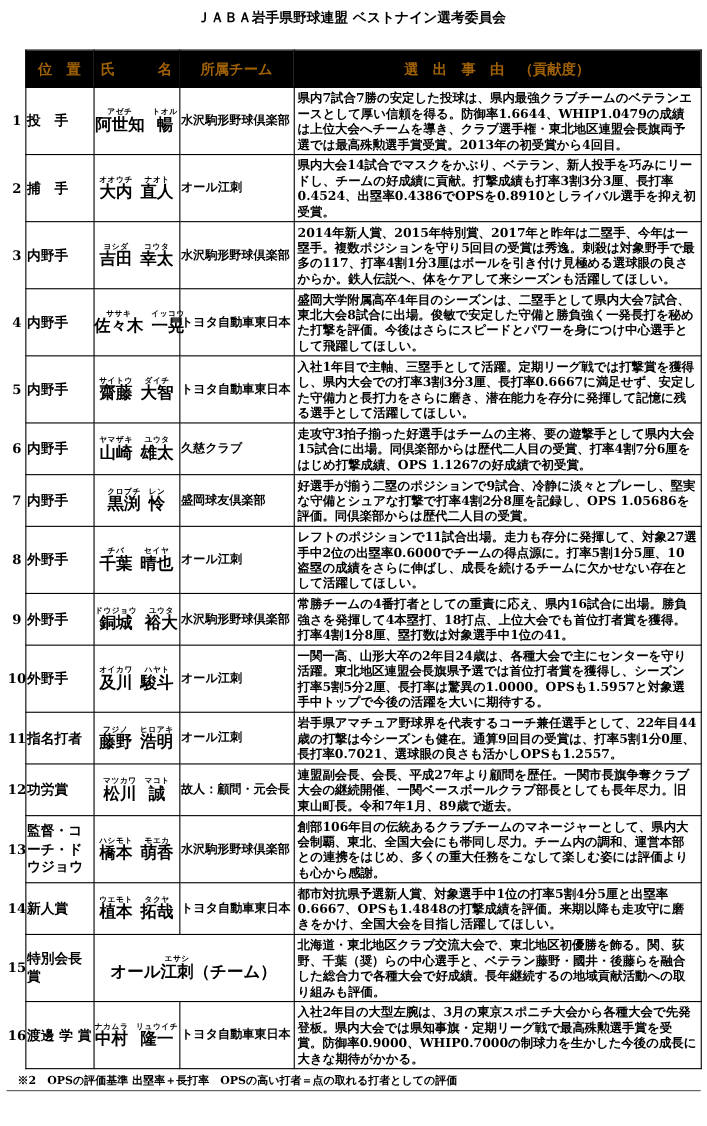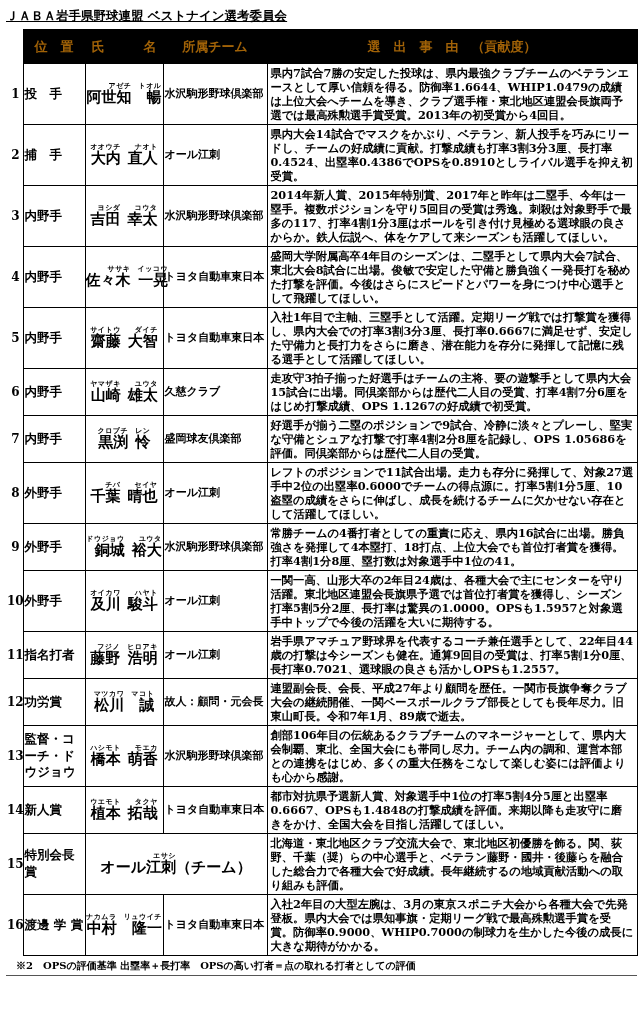--- a/index.html
+++ b/index.html
@@ -9,23 +9,22 @@
     color:#000;
     -webkit-font-smoothing:antialiased;
   }
   .page { width:643px; box-sizing:border-box; padding:8px 6px 4px 6px; }
 
   .title {
     text-align:center; font-size:17px; font-weight:bold;
     margin:2px 0 2px 0; letter-spacing:0.5px;
   }
   .subtitle {
-    text-align:left; font-size:12.5px; font-weight:bold;
-    margin:0 4px 4px 0;
-    text-decoration:underline;
+    text-align:center; font-size:12.5px; font-weight:bold;
+    margin:0 4px 20px 0;
   }
 
   table.awards {
     border-collapse:collapse; table-layout:fixed; width:631px;
   }
   td, th { border:1.5px solid #000; box-sizing:border-box; }
 
   
   td.no, th.no-h { border:none; background:#fff; }
 
@@ -46,21 +45,21 @@
     vertical-align:middle; padding-right:3px;
   }
   td.pos {
     font-size:12.5px; font-weight:bold; text-align:left;
     vertical-align:middle; padding:1px; line-height:1.35;
   }
   td.name {
     text-align:center; vertical-align:middle; padding:1px 0;
     white-space:nowrap;
   }
-  .nseg { display:inline-flex; flex-direction:column; align-items:flex-end; vertical-align:bottom; }
+  .nseg { display:inline-flex; flex-direction:column; align-items:center; vertical-align:bottom; }
   .nseg .rt { font-size:7px; line-height:1.1; font-weight:bold; letter-spacing:0.5px; }
   .nseg .rb { font-size:15px; line-height:1.15; font-weight:bold; }
   .nseg.sp { margin-right:7px; }
   td.team {
     font-size:11px; font-weight:bold; text-align:left;
     vertical-align:middle; padding:1px; line-height:1.2;
   }
   td.reason {
     font-size:11.3px; font-weight:600; text-align:left;
     vertical-align:middle; padding:2px 3px; line-height:1.24;

